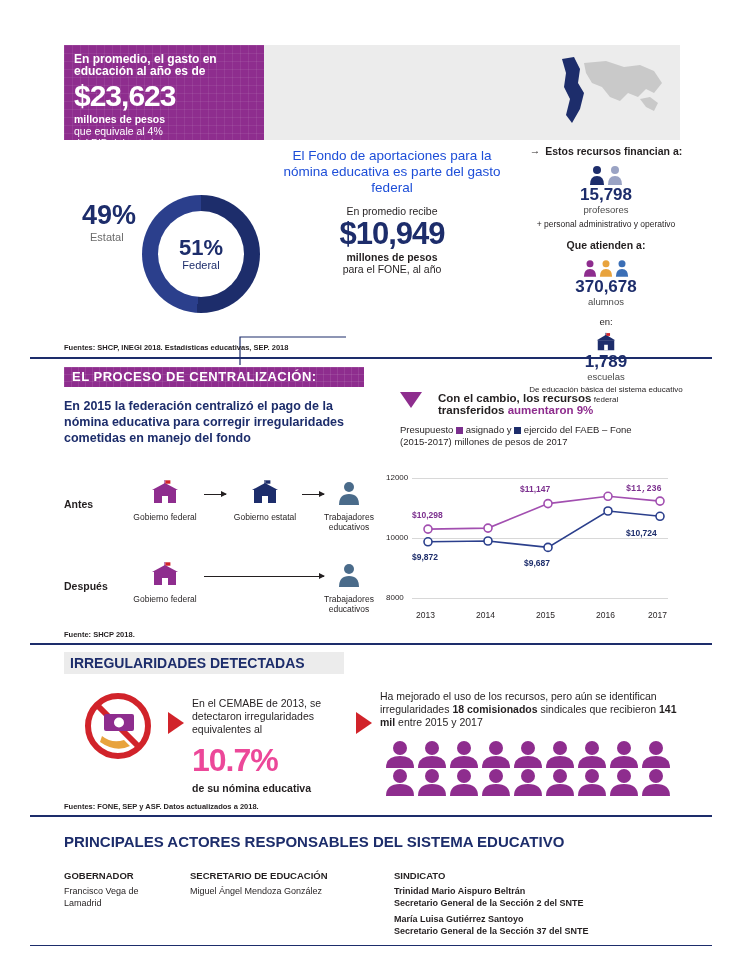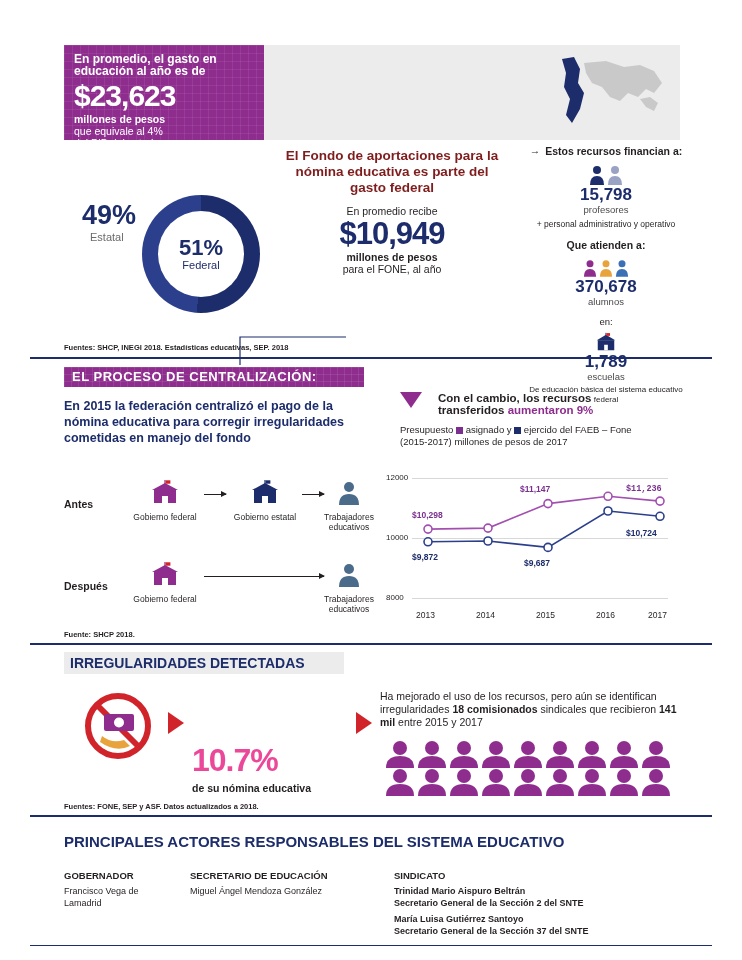--- a/index.html
+++ b/index.html
@@ -36,21 +36,21 @@
   }
   .hdr-title { position:absolute; left:20px; top:10px; }
   .hdr-title .t1 { font-size:29px; font-weight:bold; color:#1d2d6b; line-height:29px; letter-spacing:.5px;}
   .hdr-title .t2 { font-size:29px; font-weight:bold; color:#1d2d6b; line-height:30px; letter-spacing:.5px;}
   .hdr-title .t3 { font-size:14px; color:#8a8a8a; letter-spacing:1.2px; margin-top:2px;}
 
   .mex-map { position:absolute; right:6px; top:8px; width:120px; height:80px; }
 
   
   .fondo-block { position:absolute; left:276px; top:148px; width:232px; text-align:center; }
-  .fondo-block .fb1 { font-size:13.5px; font-weight:bold; color:#7f1d1d; line-height:16px;}
+  .fondo-block .fb1 { font-size:13.5px; font-weight:normal; color:#1d4ed8; line-height:16px;}
   .fondo-block .fb2 { font-size:10.5px; color:#231f20; margin-top:9px;}
   .fondo-block .fb3 { font-size:31px; font-weight:bold; color:#1d2d6b; letter-spacing:-1px; line-height:34px;}
   .fondo-block .fb4 { font-size:10.5px; font-weight:bold; color:#231f20; line-height:12px;}
   .fondo-block .fb5 { font-size:10.5px; color:#231f20; line-height:12px;}
 
   
   .donut-wrap { position:absolute; left:70px; top:195px; width:190px; height:135px; }
   .pct49 { position:absolute; left:12px; top:5px; font-size:27px; font-weight:bold; color:#1d2d6b; }
   .lbl-estatal { position:absolute; left:20px; top:36px; font-size:11px; color:#6b6b6b; }
   .donut { position:absolute; left:72px; top:0px; width:118px; height:118px; border-radius:50%;
@@ -370,20 +370,21 @@
     <circle cx="40" cy="36" r="30" fill="none" stroke="#d1232a" stroke-width="6"></circle>
     <line x1="19" y1="15" x2="61" y2="57" stroke="#d1232a" stroke-width="6"></line>
     <rect x="26" y="24" width="30" height="17" rx="2" fill="#8e2d8e"></rect>
     <circle cx="41" cy="32.5" r="5" fill="#ffffff"></circle>
     <path d="M24 46 q10 8 22 4 l6 6 q-14 7 -30 -4 z" fill="#e8a33d"></path>
   </svg>
 
   <div class="irr-tri">
       <div class="irr-tri-sh"></div>
     </div>
+  <div class="irr-t1">En el CEMABE de 2013, se detectaron irregularidades equivalentes al</div>
   <div class="irr-big">10.7%</div>
   <div class="irr-sub">de su nómina educativa</div>
 
   <div class="irr2-tri">
       <div class="irr-tri-sh"></div>
     </div>
   <div class="irr-t2">
     <span>Ha mejorado el uso de los recursos, pero aún se identifican irregularidades </span><b>18 comisionados</b><span> sindicales que recibieron </span><b>141 mil</b><span> entre 2015 y 2017</span>
   </div>
 

